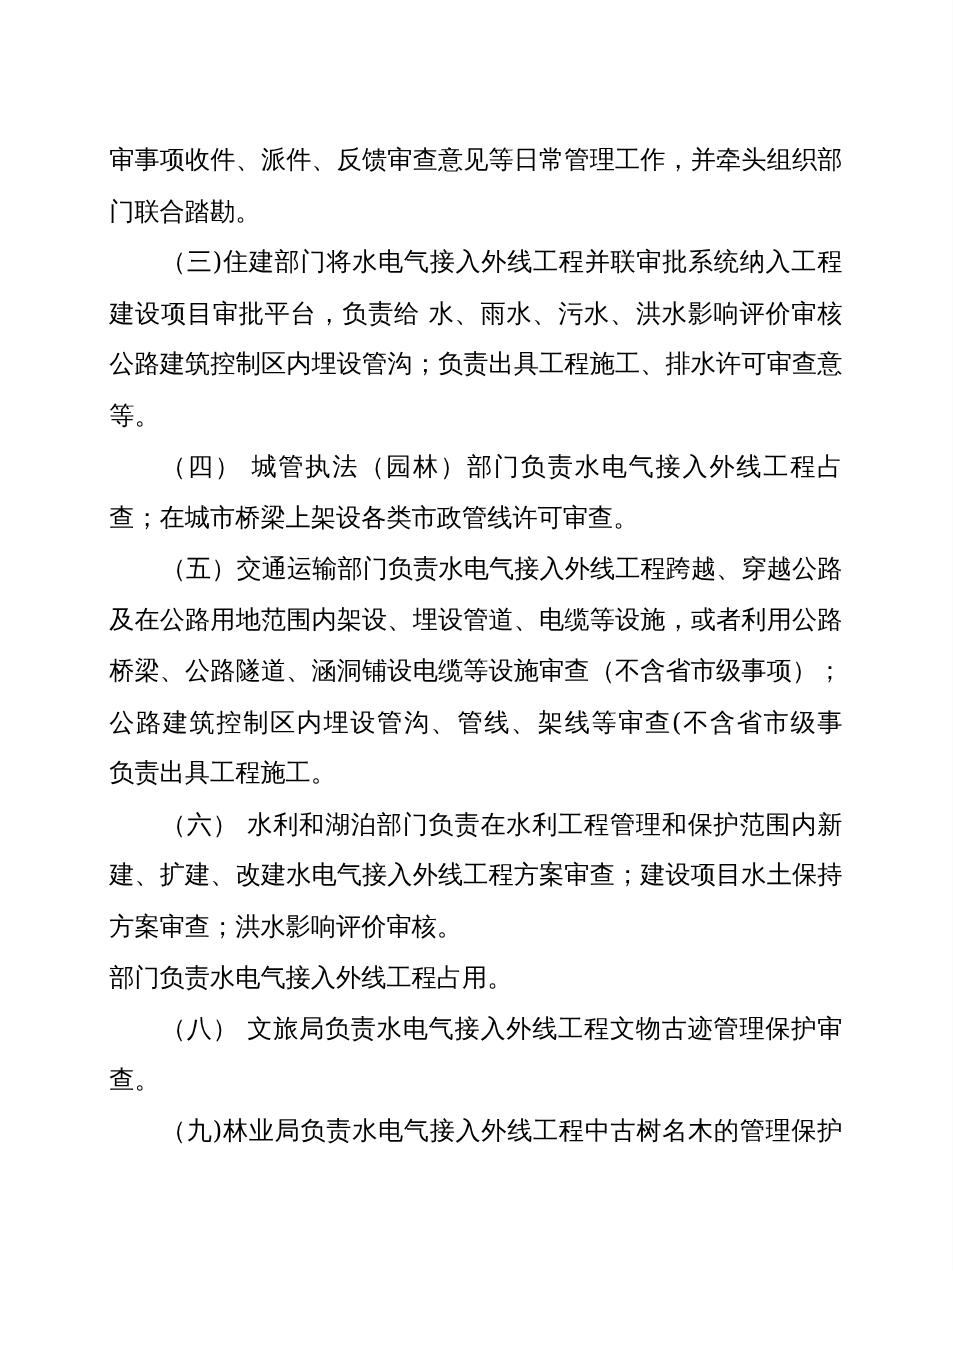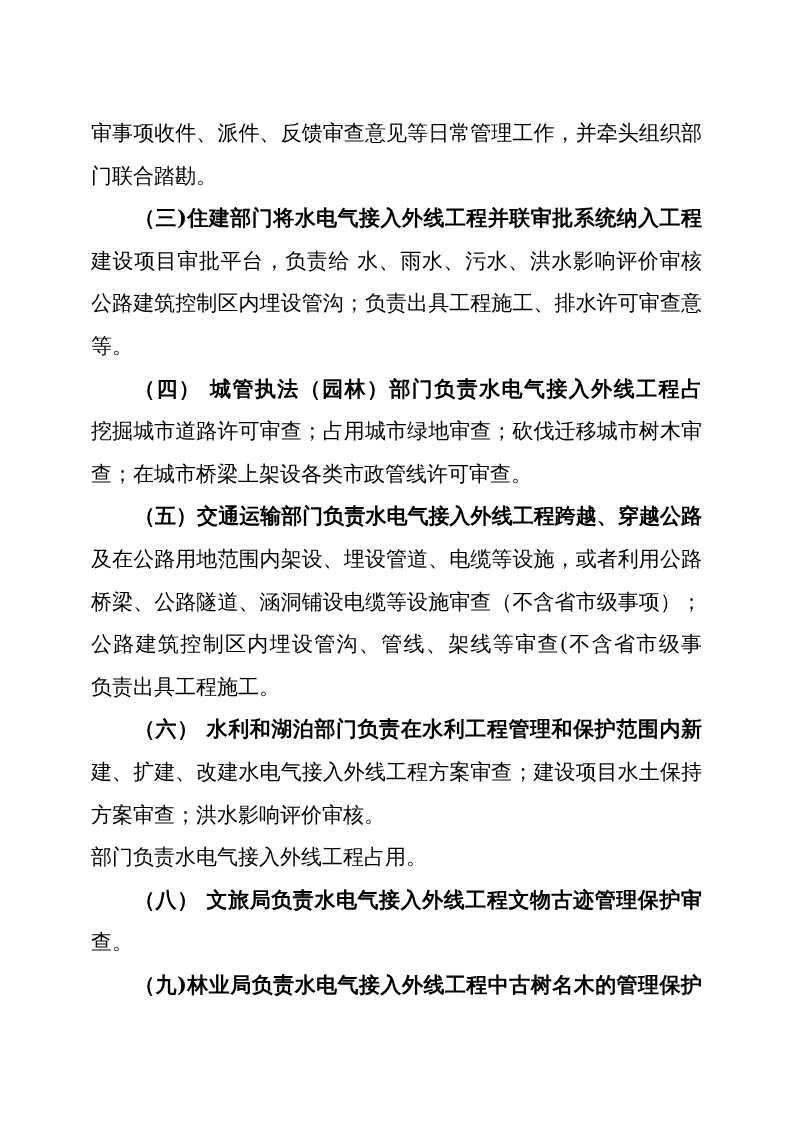--- a/index.html
+++ b/index.html
@@ -34,36 +34,34 @@
     text-justify: inter-character;
     white-space: normal;
     overflow: hidden;
   }
   .line.short {
     text-align: left;
     text-align-last: left;
   }
   .line.indent {
     text-indent: 43px;
-    font-weight: bold;
   }
 </style>
 </head>
 <body>
 
 <div class="page">
   <div class="text-block">
     <div class="line">审事项收件、派件、反馈审查意见等日常管理工作，并牵头组织部</div>
     <div class="line short">门联合踏勘。</div>
     <div class="line indent">（三)住建部门将水电气接入外线工程并联审批系统纳入工程</div>
     <div class="line">建设项目审批平台，负责给 水、雨水、污水、洪水影响评价审核</div>
     <div class="line">公路建筑控制区内埋设管沟；负责出具工程施工、排水许可审查意见</div>
     <div class="line short">等。</div>
     <div class="line indent">（四） 城管执法（园林）部门负责水电气接入外线工程占用、</div>
-    <div class="line">挖掘城市道路许可审查；占用城市绿地审查；砍伐迁移城市树木审</div>
     <div class="line short">查；在城市桥梁上架设各类市政管线许可审查。</div>
     <div class="line indent">（五）交通运输部门负责水电气接入外线工程跨越、穿越公路</div>
     <div class="line">及在公路用地范围内架设、埋设管道、电缆等设施，或者利用公路</div>
     <div class="line">桥梁、公路隧道、涵洞铺设电缆等设施审查（不含省市级事项）；</div>
     <div class="line">公路建筑控制区内埋设管沟、管线、架线等审查(不含省市级事项)，</div>
     <div class="line short">负责出具工程施工。</div>
     <div class="line indent">（六） 水利和湖泊部门负责在水利工程管理和保护范围内新</div>
     <div class="line">建、扩建、改建水电气接入外线工程方案审查；建设项目水土保持</div>
     <div class="line short">方案审查；洪水影响评价审核。</div>
     <div class="line short">部门负责水电气接入外线工程占用。</div>

